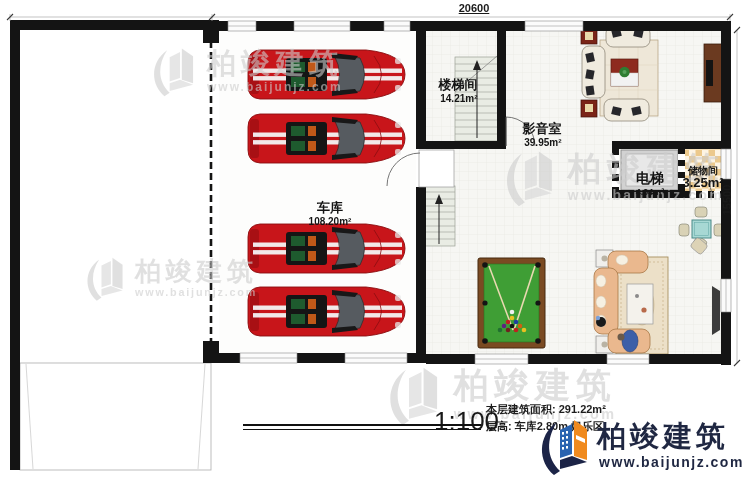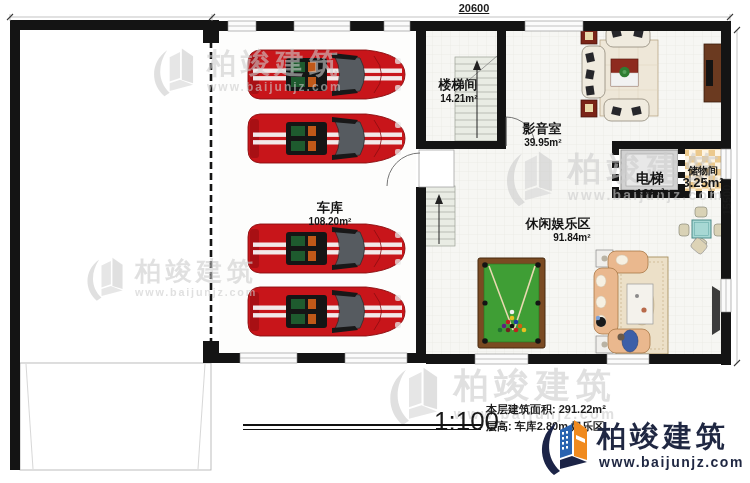--- a/index.html
+++ b/index.html
@@ -383,24 +383,20 @@
     <span class="area">39.95m²</span>
   </div>
   <div class="room-label sm" style="left:650px;top:159px;">
     <span class="name">电梯</span>
     <span class="area">4.04m²</span>
   </div>
   <div class="room-label xs" style="left:703px;top:153px;">
     <span class="name">储物间</span>
     <span class="area">3.25m²</span>
   </div>
-  <div class="room-label" style="left:558px;top:205px;">
-    <span class="name">休闲娱乐区</span>
-    <span class="area">91.84m²</span>
-  </div>
 
   <div class="plan-scale">1:100</div>
   <div class="tb-line1"></div>
   <div class="tb-line2"></div>
   <div class="info-line l1">本层建筑面积: 291.22m²</div>
   <div class="info-line l2">层高: 车库2.80m 娱乐区</div>
 
   <div class="logo-glyph">
     <svg width="62" height="66" viewBox="0 0 60 66">
         <use href="#bj-glyph"></use>

